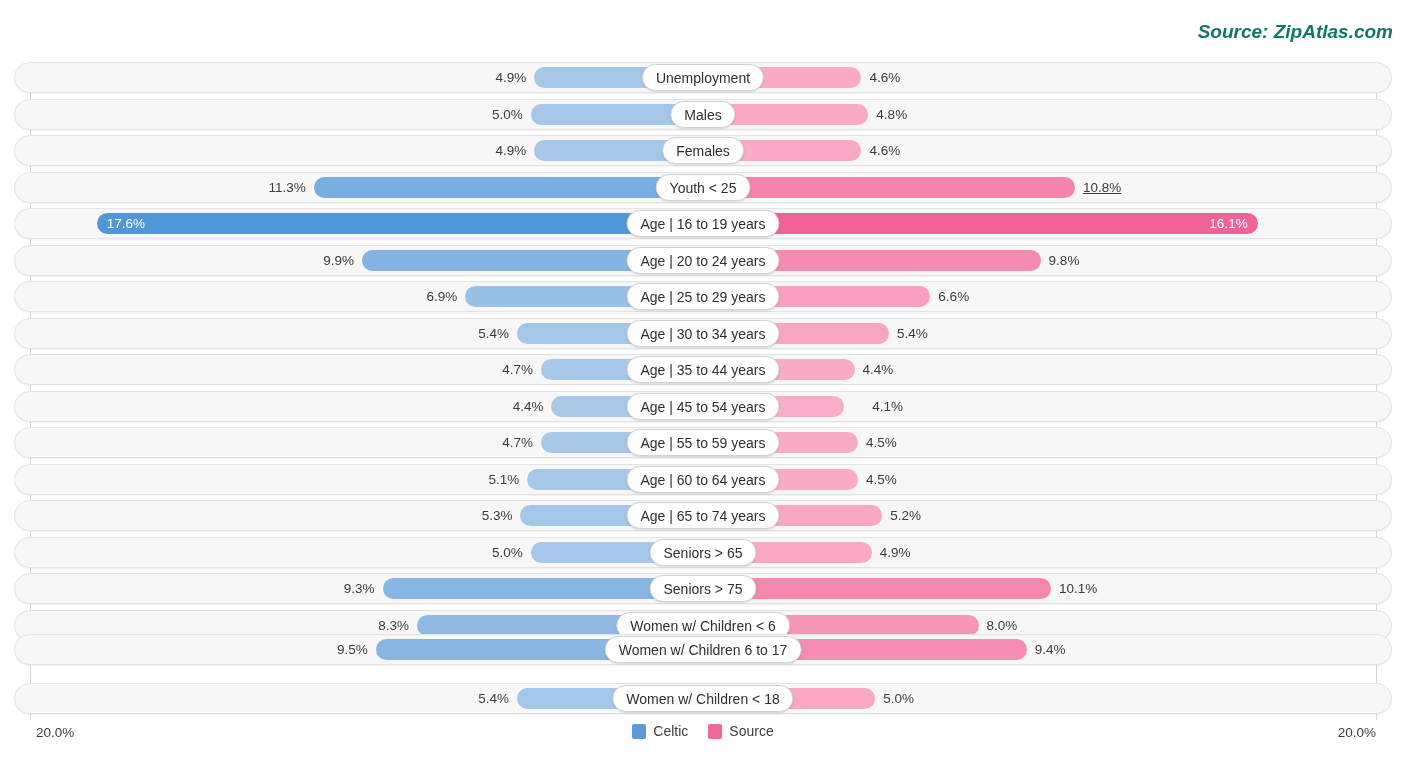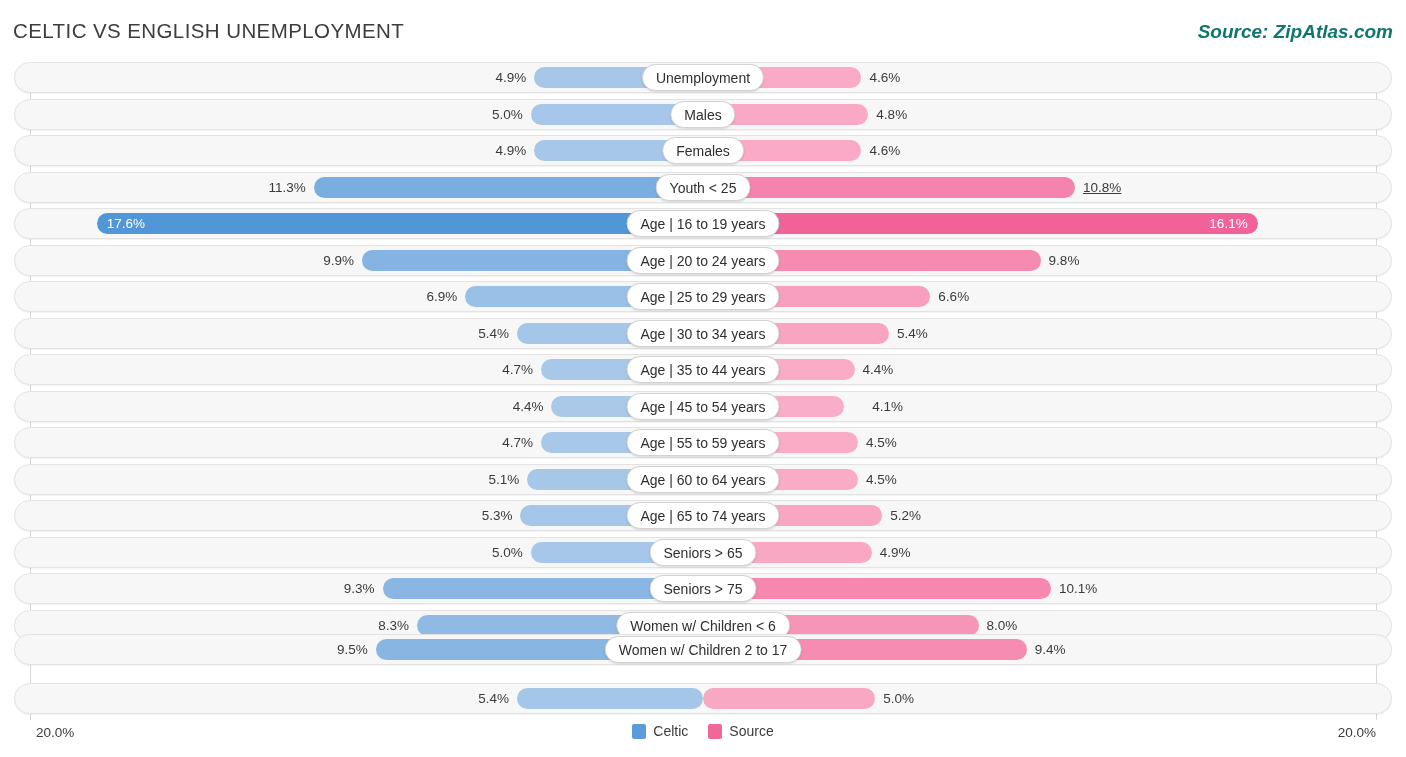--- a/index.html
+++ b/index.html
@@ -160,21 +160,20 @@
   .legend-text {
     font-size: 14px;
     color: #3b3b3b;
     white-space: nowrap;
   }
 </style>
 </head>
 <body>
 
 <div id="header">
-  <div id="chart-title">CELTIC VS ENGLISH UNEMPLOYMENT</div>
   <div id="source-label">Source: ZipAtlas.com</div>
 </div>
 
 <div id="plot">
   <div class="gridline" id="gridline-left"></div>
   <div class="gridline" id="gridline-right"></div>
   <div id="rows">
       <div class="row" style="top: 0px;">
         <div class="track"></div>
         <div class="bar bar-left" style="width: 168.805px; background: rgb(167, 199, 233);"></div>
@@ -302,28 +301,29 @@
         <div class="val val-left" style="right: 982.935px; width: 70px;">8.3%</div>
         <div class="val val-right" style="left: 972.6px; width: 70px;">8.0%</div>
         <div class="center-pill">Women w/ Children &lt; 6</div>
       </div>
       <div class="row" style="top: 572px;">
         <div class="track"></div>
         <div class="bar bar-left" style="width: 327.275px; background: rgb(136, 181, 226);"></div>
         <div class="bar bar-right" style="width: 323.83px; background: rgb(246, 140, 178);"></div>
         <div class="val val-left" style="right: 1024.28px; width: 70px;">9.5%</div>
         <div class="val val-right" style="left: 1020.83px; width: 70px;">9.4%</div>
-        <div class="center-pill">Women w/ Children 2 to 17</div>
+        <div class="center-pill">Women w/ Children 6 to 17</div>
       </div>
       <div class="row" style="top: 620.5px;">
         <div class="track"></div>
         <div class="bar bar-left" style="width: 186.03px; background: rgb(164, 198, 232);"></div>
         <div class="bar bar-right" style="width: 172.25px; background: rgb(249, 168, 196);"></div>
         <div class="val val-left" style="right: 883.03px; width: 70px;">5.4%</div>
         <div class="val val-right" style="left: 869.25px; width: 70px;">5.0%</div>
+        <div class="center-pill">Women w/ Children &lt; 18</div>
       </div>
     </div>
 </div>
 
 <div id="footer">
   <div class="axis-label" id="axis-left">20.0%</div>
   <div class="axis-label" id="axis-right">20.0%</div>
   <div id="legend">
       <div class="legend-item">
         <span class="legend-swatch" style="background: rgb(91, 155, 217);"></span>

